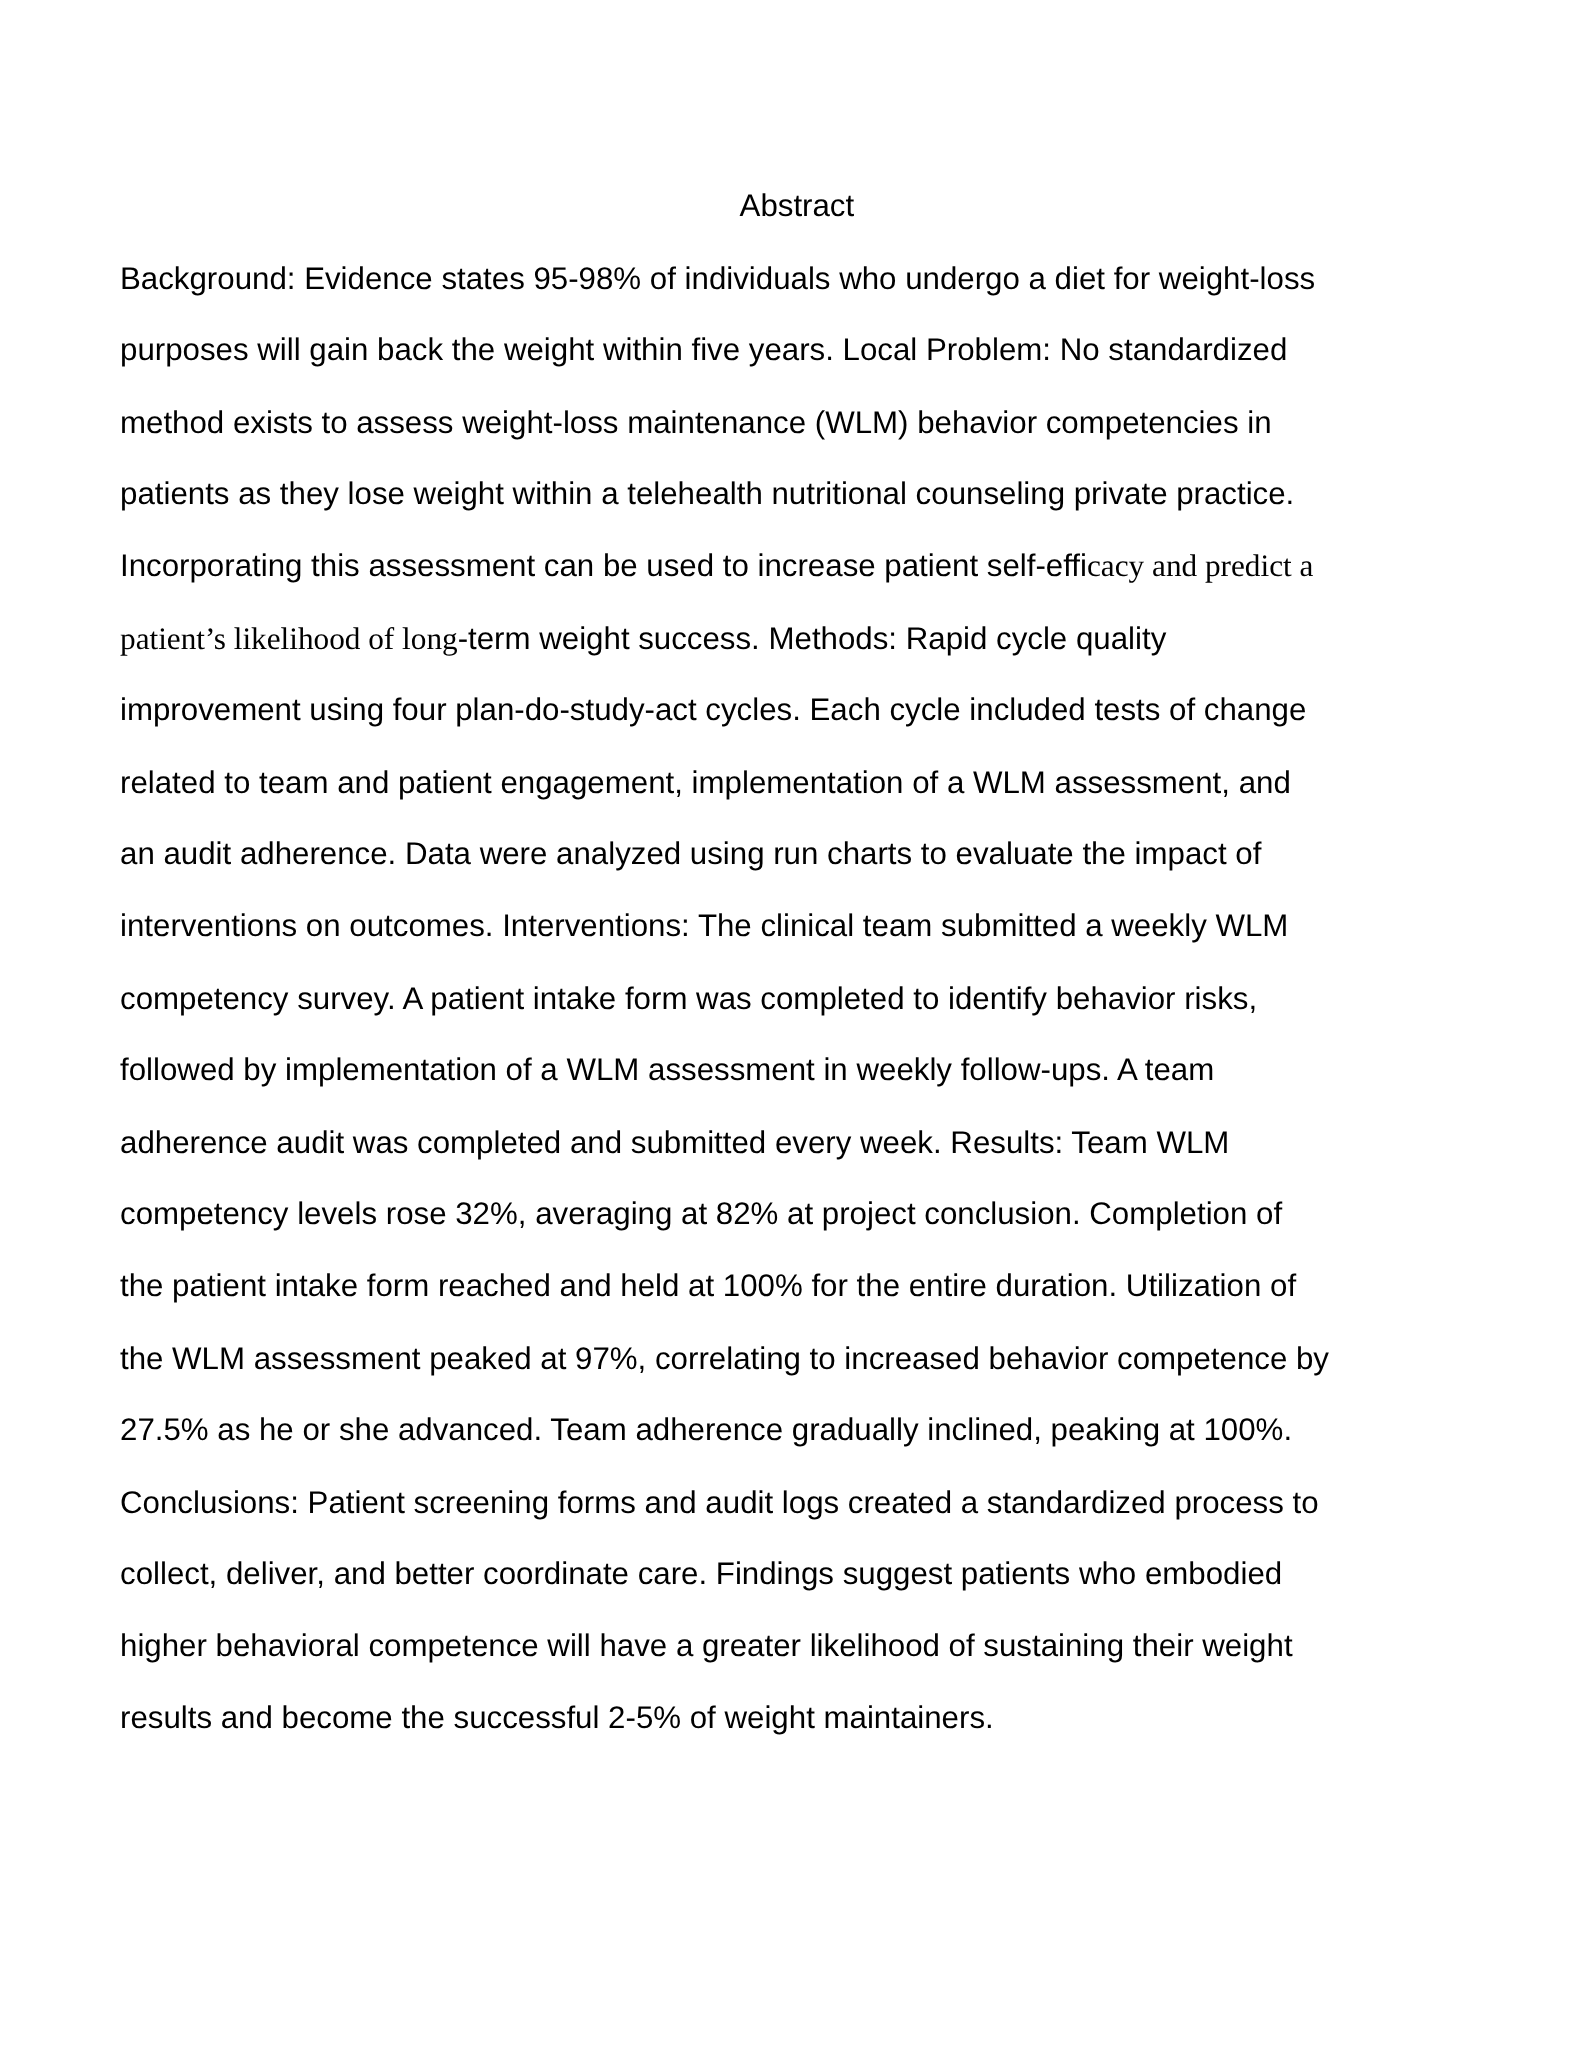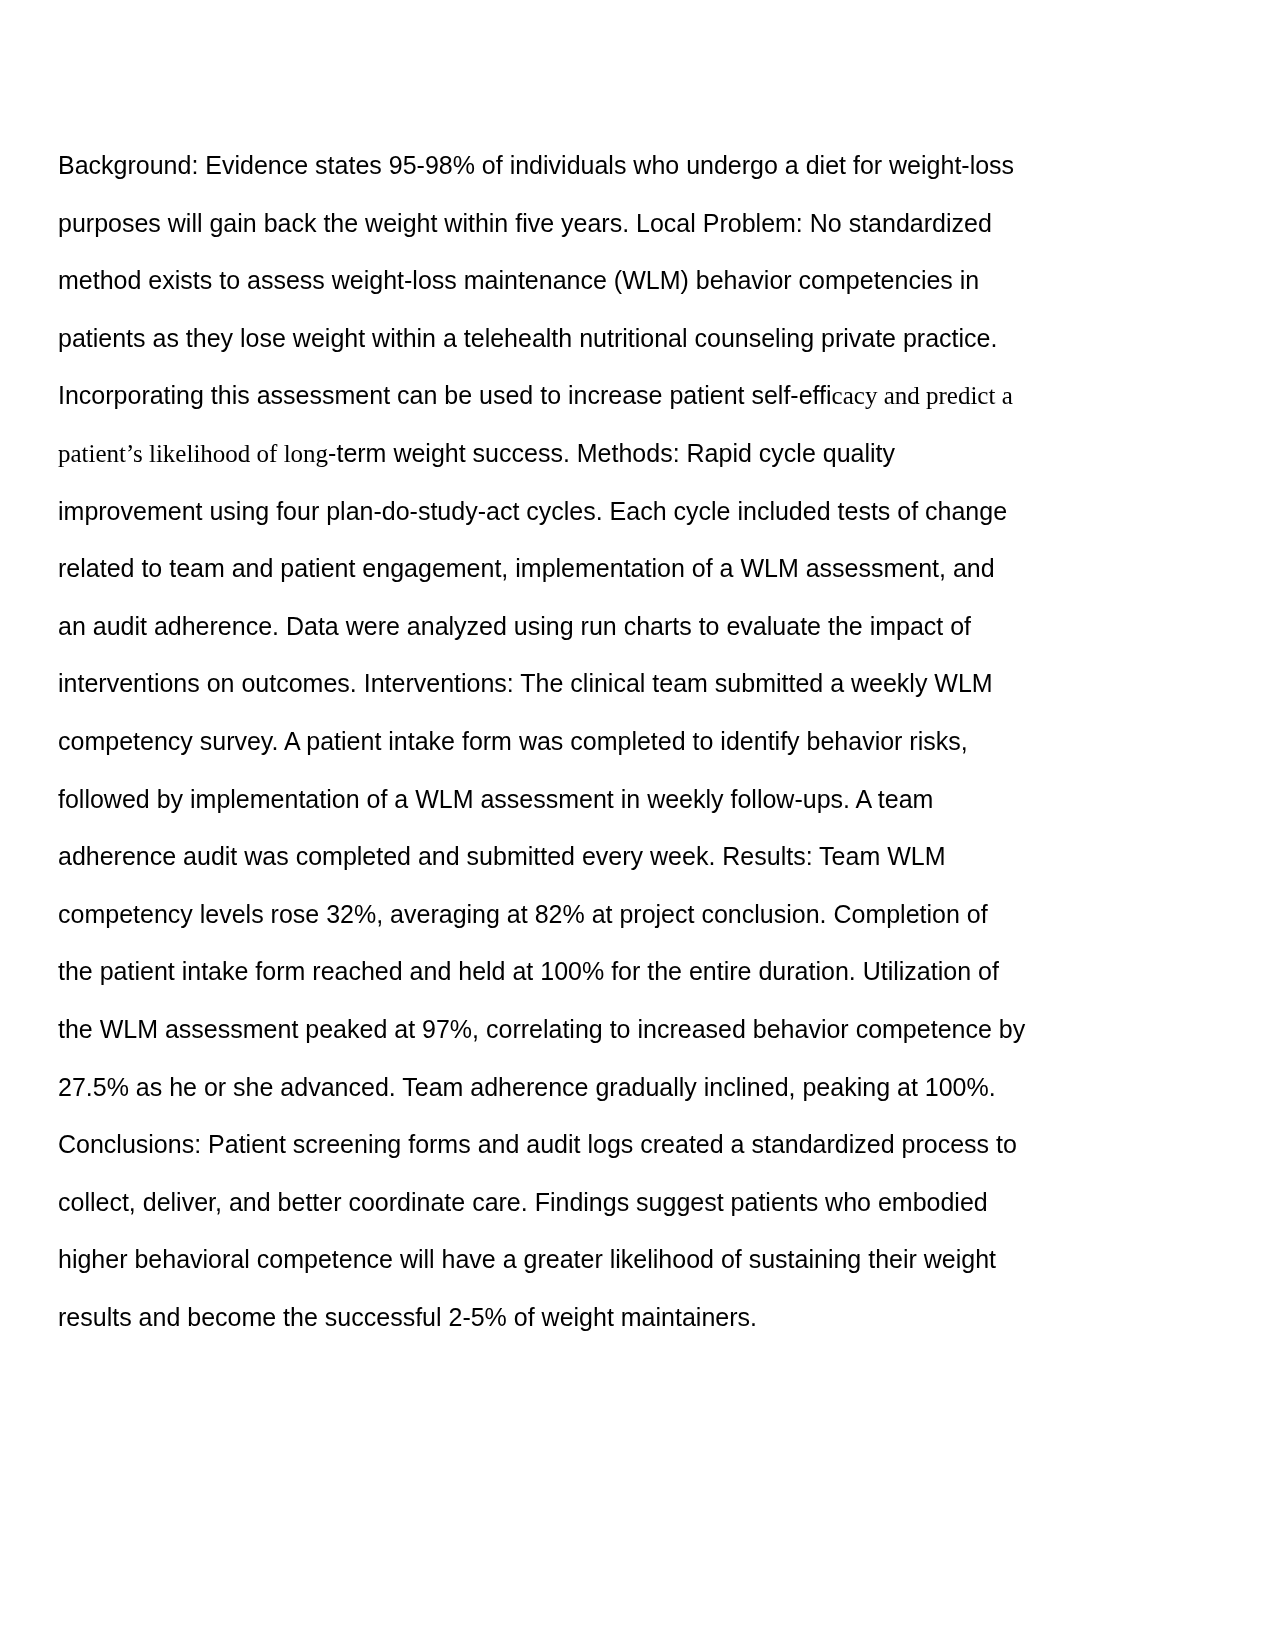--- a/index.html
+++ b/index.html
@@ -20,33 +20,34 @@
     padding-top: 137px;
     overflow: hidden;
   }
   .doc-title {
     width: 100%;
     text-align: center;
     margin: 0;
   }
   .abstract-para {
     width: 970px;
-    margin: 0 0 0 58px;
+    margin: 0 0 0 96px;
     text-align: left;
     word-spacing: normal;
   }
   .serif-run {
     font-family: "Liberation Serif", serif;
   }
   .keywords-para {
     width: 970px;
     margin: 57.6px 0 0 142px;
     text-align: left;
   }
 </style>
 </head>
 <body>
 
 <div class="page">
+  <div class="doc-title">Abstract</div>
 
   <p class="abstract-para"><span>Background: Evidence states 95-98% of individuals who undergo a diet for weight-loss purposes will gain back the weight within five years. Local Problem: No standardized method exists to assess weight-loss maintenance (WLM) behavior competencies in patients as they lose weight within a telehealth nutritional counseling private practice. Incorporating this assessment can be used to increase patient self-effi</span><span class="serif-run">cacy and predict a patient’s likelihood of long</span><span>-term weight success. Methods: Rapid cycle quality improvement using four plan-do-study-act cycles. Each cycle included tests of change related to team and patient engagement, implementation of a WLM assessment, and an audit adherence. Data were analyzed using run charts to evaluate the impact of interventions on outcomes. Interventions: The clinical team submitted a weekly WLM competency survey. A patient intake form was completed to identify behavior risks, followed by implementation of a WLM assessment in weekly follow-ups. A team adherence audit was completed and submitted every week. Results: Team WLM competency levels rose 32%, averaging at 82% at project conclusion. Completion of the patient intake form reached and held at 100% for the entire duration. Utilization of the WLM assessment peaked at 97%, correlating to increased behavior competence by 27.5% as he or she advanced. Team adherence gradually inclined, peaking at 100%. Conclusions: Patient screening forms and audit logs created a standardized process to collect, deliver, and better coordinate care. Findings suggest patients who embodied higher behavioral competence will have a greater likelihood of sustaining their weight results and become the successful 2-5% of weight maintainers.</span></p>
 
 </div>
 
 </body></html>

